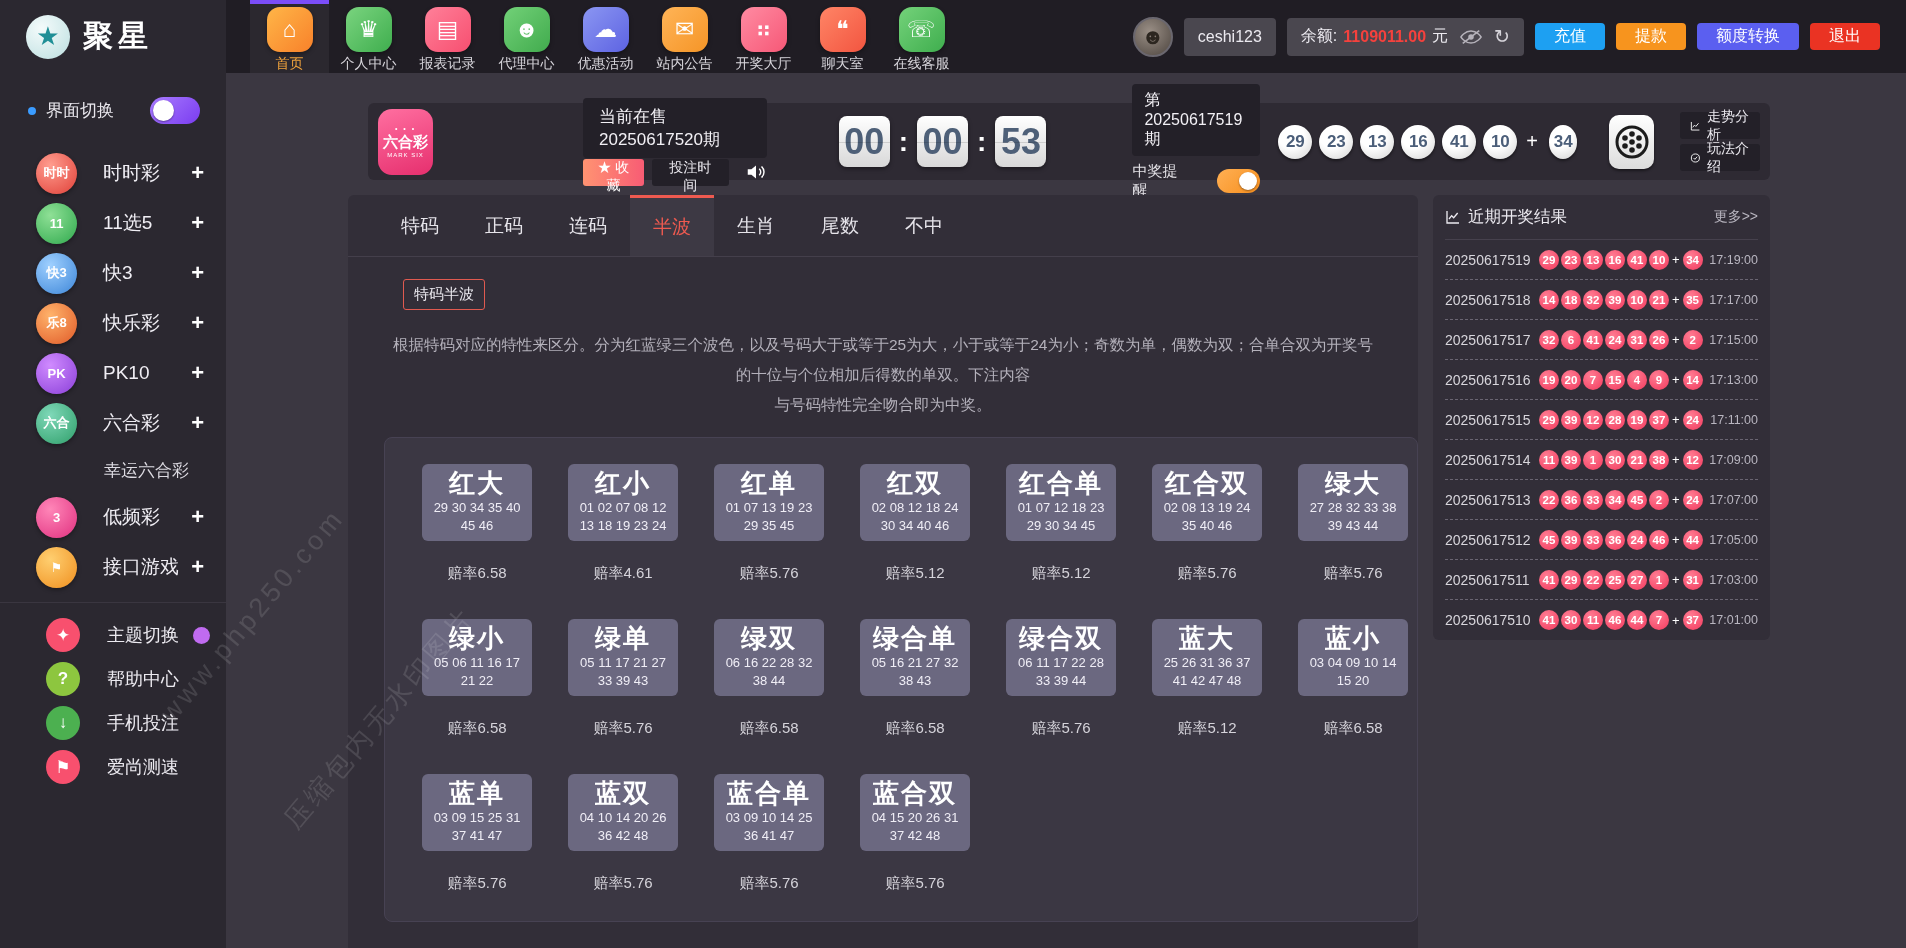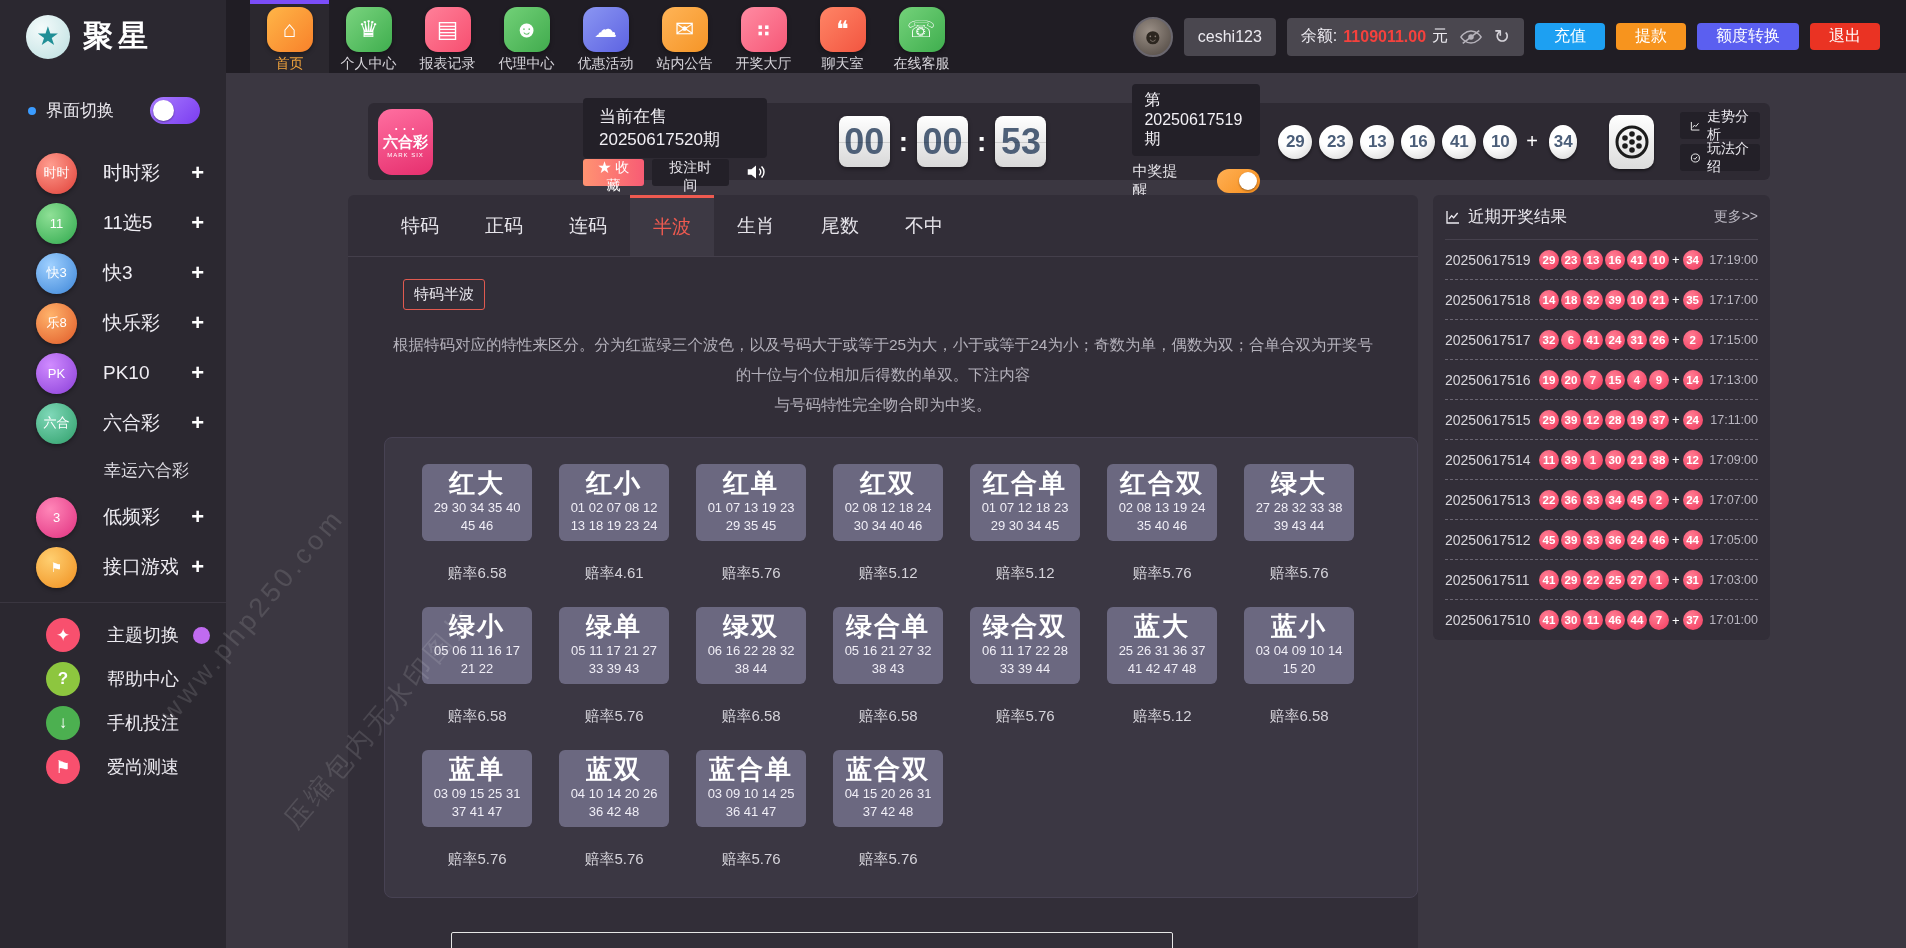--- a/index.html
+++ b/index.html
@@ -34,21 +34,21 @@
   
   .ui-switch { display:flex; align-items:center; padding:10px 26px 10px 28px; }
   .blue-dot { width:8px; height:8px; border-radius:50%; background:#3b9cff; margin-right:10px; }
   .ui-switch-label { color:#e8e6ec; font-size:17px; }
   .toggle { margin-left:auto; width:50px; height:27px; border-radius:14px; position:relative; cursor:pointer; }
   .toggle-purple { background:linear-gradient(135deg,#a97cff,#7a3cf0); }
   .toggle-knob { position:absolute; top:3px; width:21px; height:21px; border-radius:50%; background:#fff; box-shadow:0 1px 2px rgba(0,0,0,.4); }
   .knob-left { left:3px; } .knob-right { right:3px; }
   .lot-list { margin-top:14px; }
   .lot-item { height:50px; display:flex; align-items:center; padding-left:36px; cursor:pointer; }
-  .lot-icon { width:41px; height:41px; border-radius:50%; display:flex; align-items:center; justify-content:center; color:#fff; font-size:13px; font-weight:normal; margin-right:26px; box-shadow:0 2px 4px rgba(0,0,0,.35); flex:none; }
+  .lot-icon { width:41px; height:41px; border-radius:50%; display:flex; align-items:center; justify-content:center; color:#fff; font-size:13px; font-weight:bold; margin-right:26px; box-shadow:0 2px 4px rgba(0,0,0,.35); flex:none; }
   .lot-label { color:#f0eef4; font-size:19px; }
   .lot-plus { margin-left:auto; margin-right:22px; color:#fff; font-size:22px; font-weight:bold; }
   .lot-item.sub { padding-left:104px; height:44px; }
   .lot-item.sub .lot-label { font-size:17px; color:#dddbe2; }
   .side-divider { border-top:1px solid #3a3640; margin:10px 0; }
   .tool-item { height:44px; display:flex; align-items:center; padding-left:46px; cursor:pointer; }
   .tool-icon { width:34px; height:34px; border-radius:50%; display:flex; align-items:center; justify-content:center; color:#fff; font-size:17px; font-weight:bold; margin-right:27px; flex:none; }
   .tool-label { color:#eceaf0; font-size:18px; }
   .theme-dot { margin-left:auto; margin-right:16px; width:17px; height:17px; border-radius:50%; background:#c06bf0; }
 
@@ -85,21 +85,21 @@
 
   
   .main-row { display:flex; gap:15px; margin-top:15px; align-items:flex-start; }
   .bet-panel { width:1070px; background:#322e38; border-radius:6px; min-height:760px; }
   .tabs { display:flex; padding-left:30px; border-bottom:1px solid #443f4b; height:62px; }
   .tab { padding:0 23px; line-height:62px; font-size:19px; color:#e6e4ea; cursor:pointer; }
   .tab.active { color:#ee5a50; background:#3d3944; border-top:3px solid #ee5a50; line-height:58px; }
   .play-badge { display:inline-block; margin:22px 0 8px 55px; border:1px solid #e05a50; border-radius:3px; color:#eceaf0; font-size:15px; padding:5px 10px; }
   .play-desc { margin-top:12px; text-align:center; color:#b4b1bb; font-size:15.5px; line-height:1.95; padding:0 45px; }
   .grid-panel { margin:16px 0 0 36px; width:1034px; background:#3b3743; border:1px solid #474253; border-radius:8px; padding:26px 0 28px 37px; }
-  .bet-grid { display:grid; grid-template-columns:repeat(7,110px); column-gap:27px; row-gap:24px; }
+  .bet-grid { display:grid; grid-template-columns:repeat(7,110px); column-gap:27px; row-gap:24px;gap:36px; }
   .bet-cell { text-align:center; }
   .bet-btn { width:110px; height:77px; background:#6b6880; border:none; border-radius:6px; color:#fff; display:flex; flex-direction:column; align-items:center; justify-content:center; gap:2px; cursor:pointer; }
   .bet-title { font-size:26px; font-weight:bold; letter-spacing:2px; line-height:1.05; }
   .bet-nums { font-size:13px; line-height:1.35; color:#f0eef6; padding:0 5px; }
   .bet-odds { margin-top:23px; font-size:15px; color:#d5d3da; }
   .order-row { margin:34px 0 0 103px; display:flex; }
   .order-textarea { width:722px; height:210px; background:transparent; border:1px solid #e6e6e6; border-radius:2px; color:#eee; font-size:15px; padding:8px; resize:none; outline:none; font-family:inherit; }
 
   
   .results-panel { width:337px; background:#322e38; border-radius:6px; padding:0 12px; }

